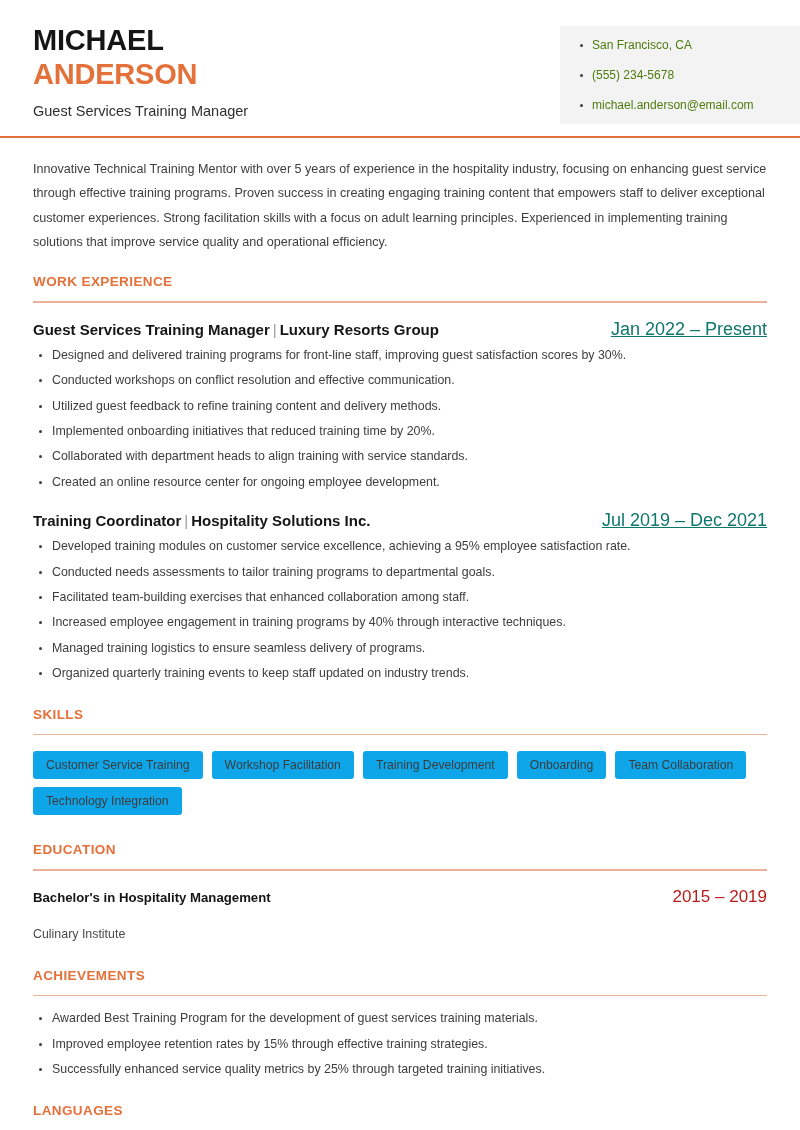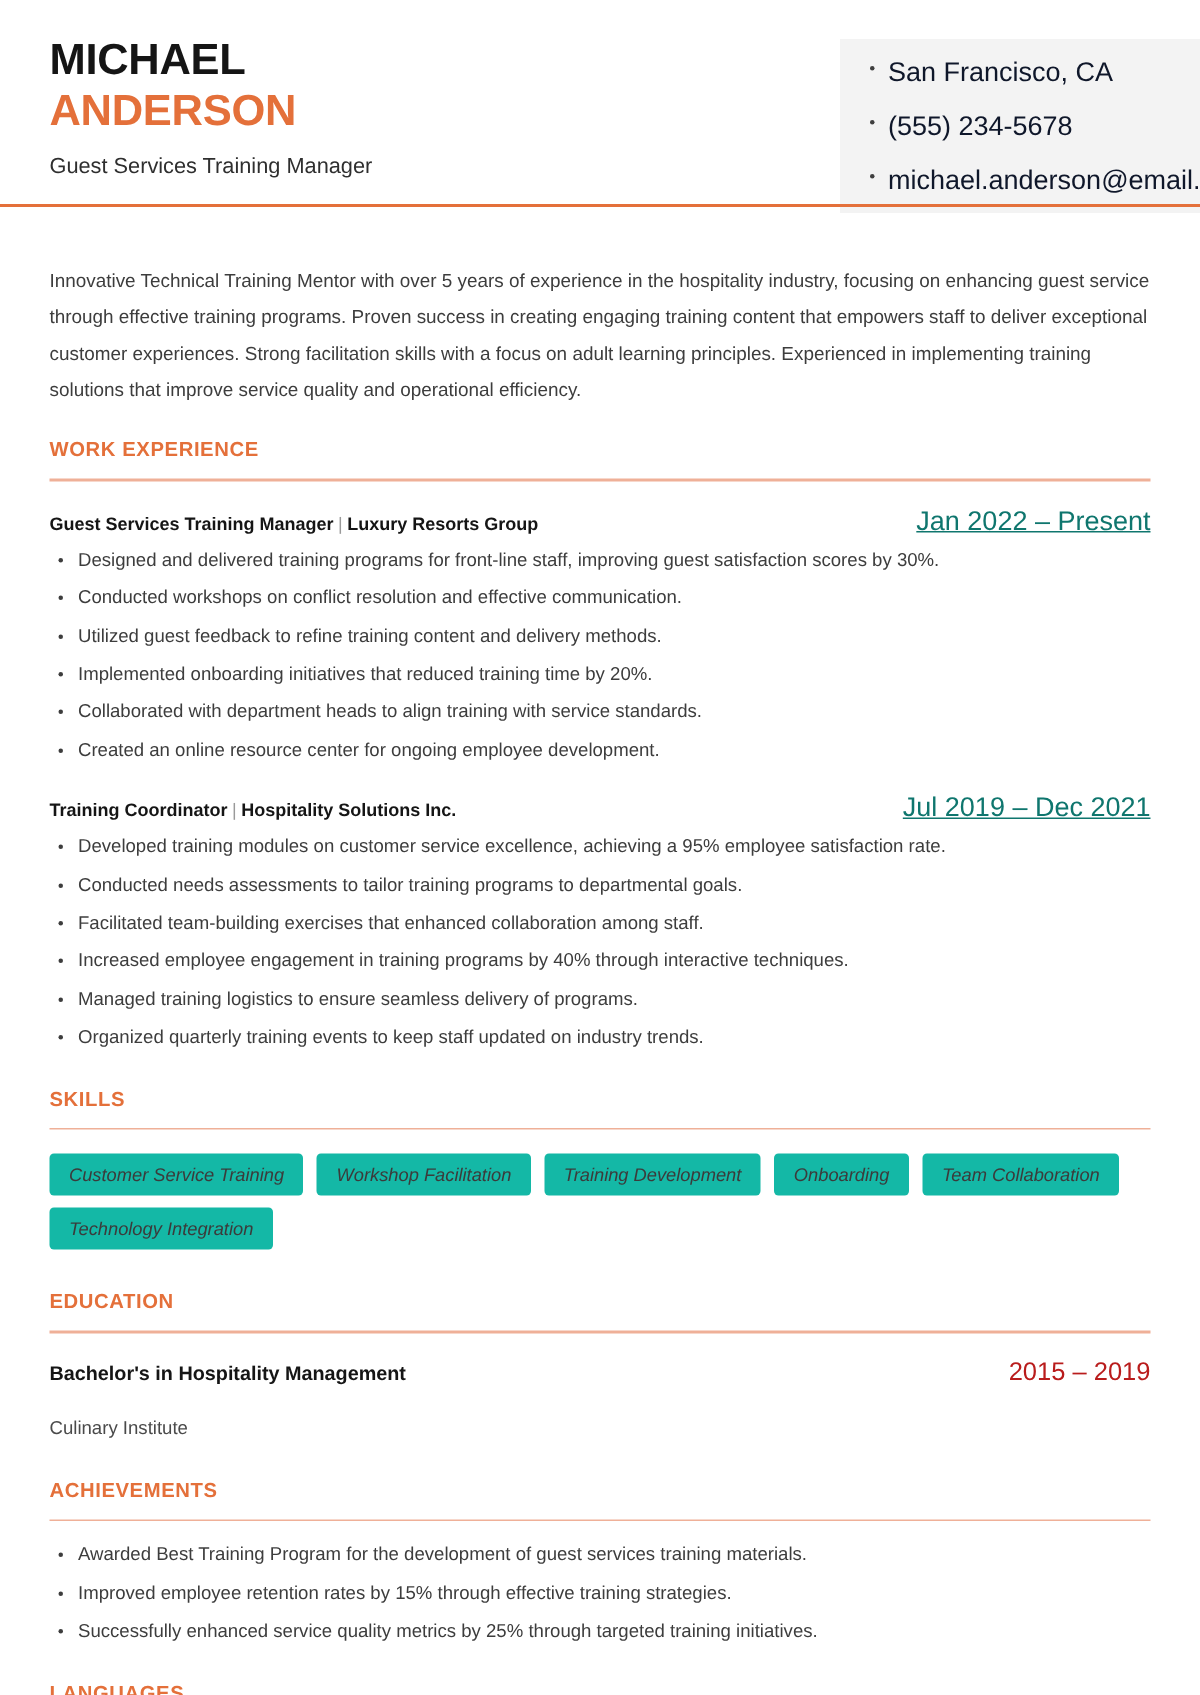--- a/index.html
+++ b/index.html
@@ -56,22 +56,22 @@
     margin-top: 26px;
     padding: 13px 0 13px 18px;
     align-self: flex-start;
   }
   .contact-list {
     list-style: none;
     margin: 0;
     padding: 0;
   }
   .contact-list li {
-    font-size: 18px;
-    color: #0f172a;
+    font-size: 12px;
+    color: #4d7c0f;
     line-height: 1;
     padding: 0 0 0 14px;
     margin-bottom: 18px;
     position: relative;
   }
   .contact-list li:last-child { margin-bottom: 0; }
   .contact-list li::before {
     content: "";
     position: absolute;
     left: 2px;
@@ -123,21 +123,21 @@
   
   .entry { margin-bottom: 22px; }
   .entry:last-child { margin-bottom: 0; }
   .entry-head {
     display: flex;
     align-items: baseline;
     justify-content: space-between;
     margin-bottom: 9px;
   }
   .entry-title {
-    font-size: 12px;
+    font-size: 15px;
     font-weight: bold;
     color: #151515;
     text-align: center;
   }
   .entry-sep {
     color: #9a9a9a;
     font-weight: normal;
     padding: 0 3px;
   }
   .entry-date {
@@ -172,28 +172,27 @@
     background: #3d3d3d;
   }
 
   
   .chips {
     display: flex;
     flex-wrap: wrap;
     gap: 8px 9px;
   }
   .chip {
-    background: #14b8a6;
+    background: #0ea5e9;
     font-size: 12.2px;
     color: #3b3b3b;
     padding: 8px 13px;
     border-radius: 3px;
     line-height: 1;
     white-space: nowrap;
-    font-style: italic;
   }
 
   
   .edu-head {
     display: flex;
     align-items: baseline;
     justify-content: space-between;
   }
   .edu-degree {
     font-size: 13.2px;

